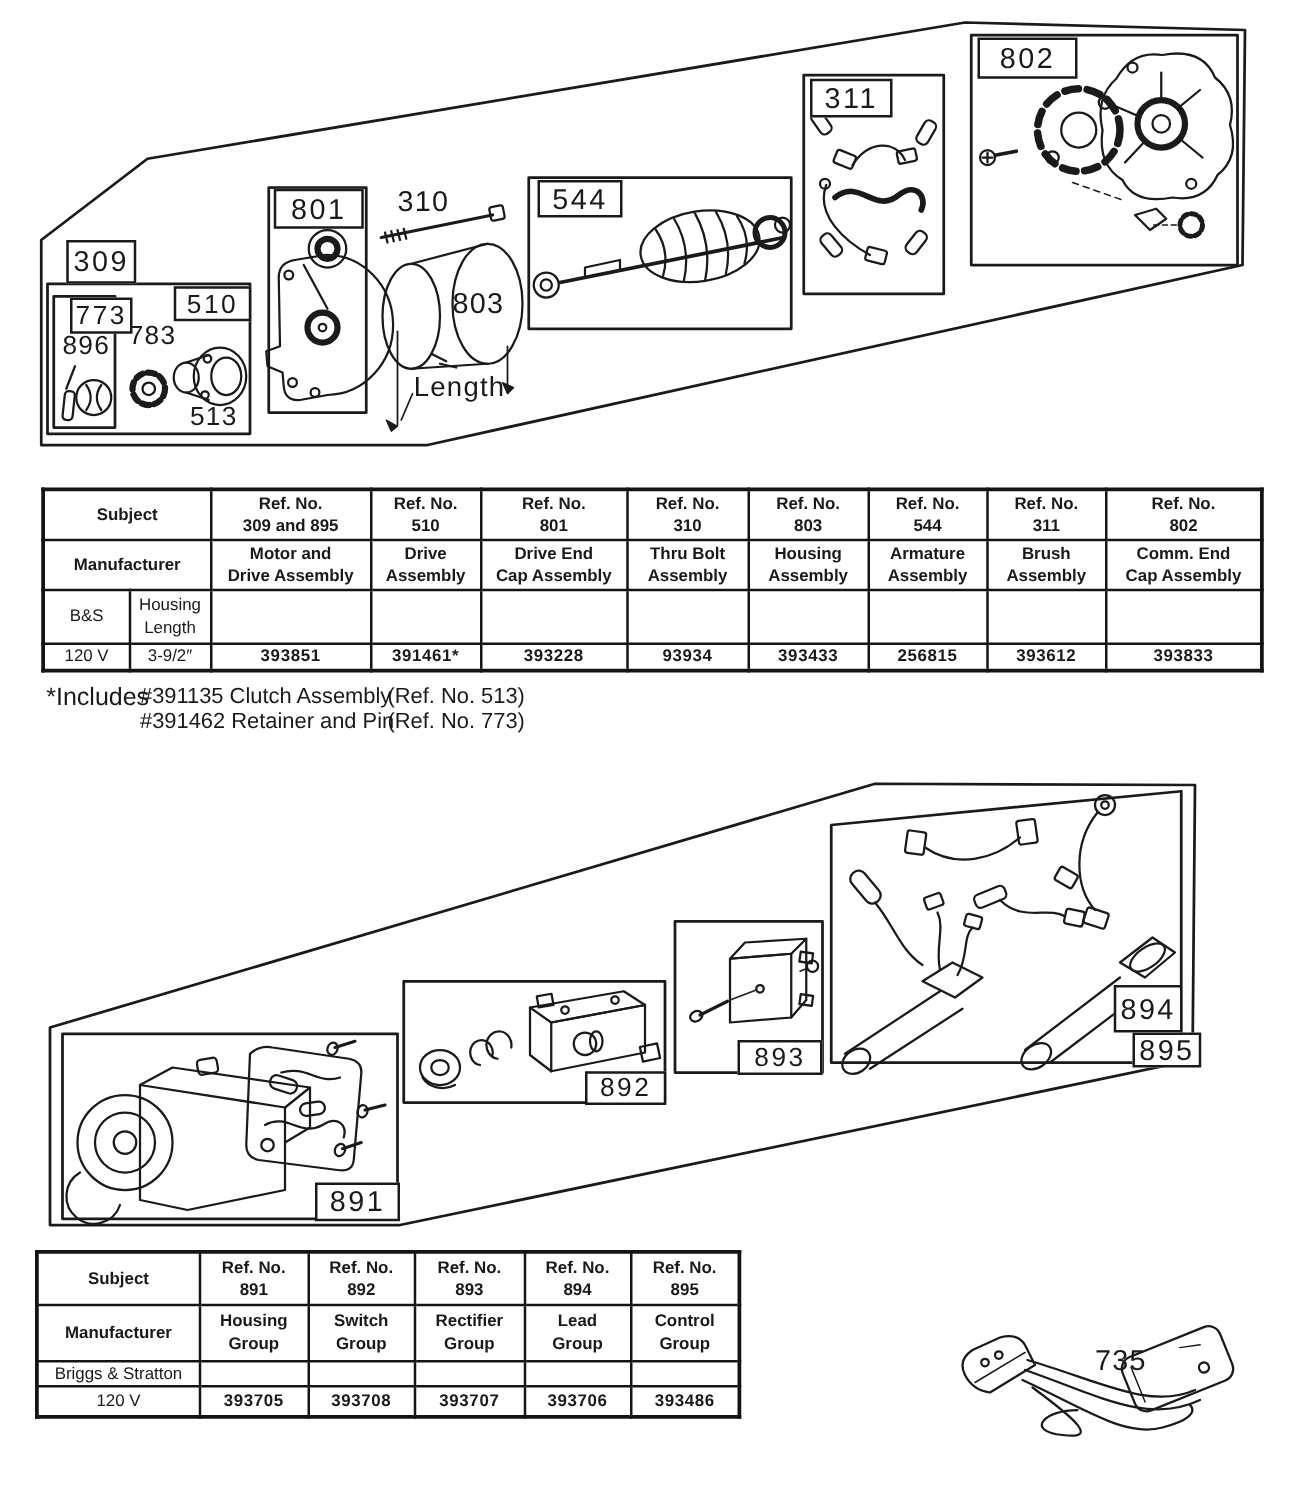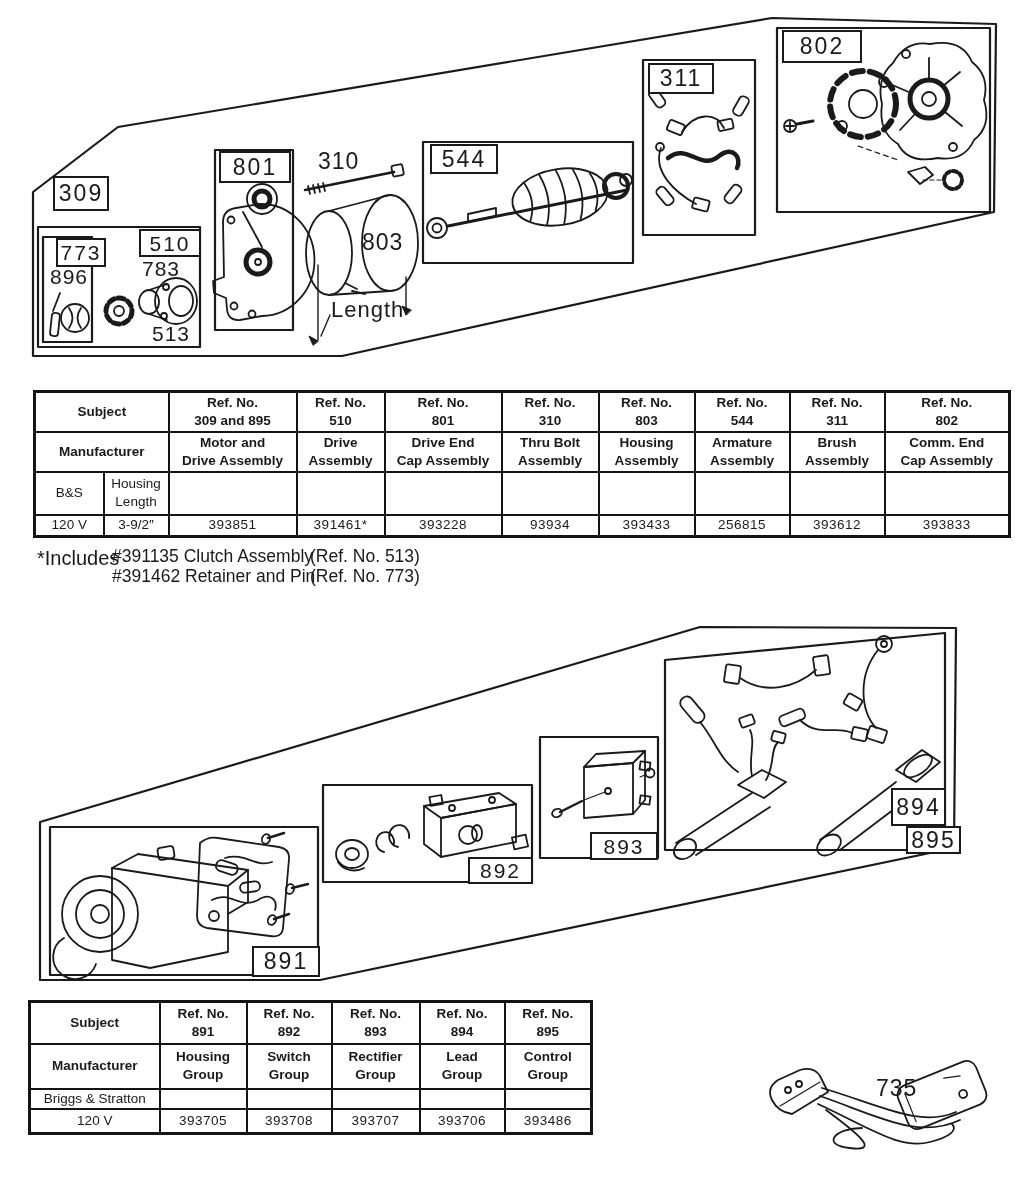--- a/index.html
+++ b/index.html
@@ -20,21 +20,21 @@
   .length-label{position:absolute;font-size:22px;letter-spacing:1px;}
   table.pt{
     position:absolute;border-collapse:collapse;table-layout:fixed;background:#fff;
     border:3px solid #141414;
   }
   table.pt td{
     border:2px solid #141414;text-align:center;vertical-align:middle;
     padding:0 2px;font-size:13.5px;line-height:1.3;overflow:hidden;
   }
   td.hd{font-weight:bold;}
-  td.val{font-weight:normal;font-size:14.5px;letter-spacing:0.5px;}
+  td.val{font-weight:bold;font-size:14.5px;letter-spacing:0.5px;}
   td.plain{font-weight:normal;font-size:14px;}
   .wsp{white-space:pre-line;}
   .fn{position:absolute;font-size:20px;white-space:pre;}
   .fn-rows{position:absolute;}
   .fn-row{display:flex;height:20px;align-items:center;}
   .fn-item{width:198px;white-space:pre;}
   .fn-ref{white-space:pre;}
 </style>
 </head>
 <body>
@@ -247,24 +247,24 @@
       <g transform="rotate(-22 942 495)">
         <rect x="900" y="472" width="84" height="46" rx="10"></rect>
         <path d="M908,480 L908,510" stroke-width="1.2"></path>
         <circle cx="962" cy="502" r="4"></circle>
         <path d="M950,480 l16,4" stroke-width="1.2"></path>
       </g>
     </g>
   </g>
 </svg>
 
-<div class="callout boxed" style="left:53px;top:176px;width:52px;height:31px;">309</div>
+<div class="callout boxed" style="left:53px;top:192px;width:52px;height:31px;">309</div>
 <div class="callout boxed mid" style="left:56px;top:238px;width:46px;height:25px;">773</div>
 <div class="callout mid" style="left:50px;top:266px;">896</div>
-<div class="callout mid" style="left:103px;top:258px;margin-left:39px;">783</div>
+<div class="callout mid" style="left:103px;top:258px;">783</div>
 <div class="callout boxed mid" style="left:139px;top:229px;width:58px;height:24px;">510</div>
 <div class="callout mid" style="left:152px;top:323px;">513</div>
 <div class="callout boxed" style="left:219px;top:151px;width:68px;height:28px;">801</div>
 <div class="callout" style="left:318px;top:150px;">310</div>
 <div class="callout" style="left:362px;top:231px;">803</div>
 <div class="length-label" style="left:331px;top:297px;">Length</div>
 <div class="callout boxed" style="left:430px;top:144px;width:64px;height:26px;">544</div>
 <div class="callout boxed" style="left:648px;top:63px;width:62px;height:27px;">311</div>
 <div class="callout boxed" style="left:782px;top:30px;width:76px;height:29px;">802</div>
 

